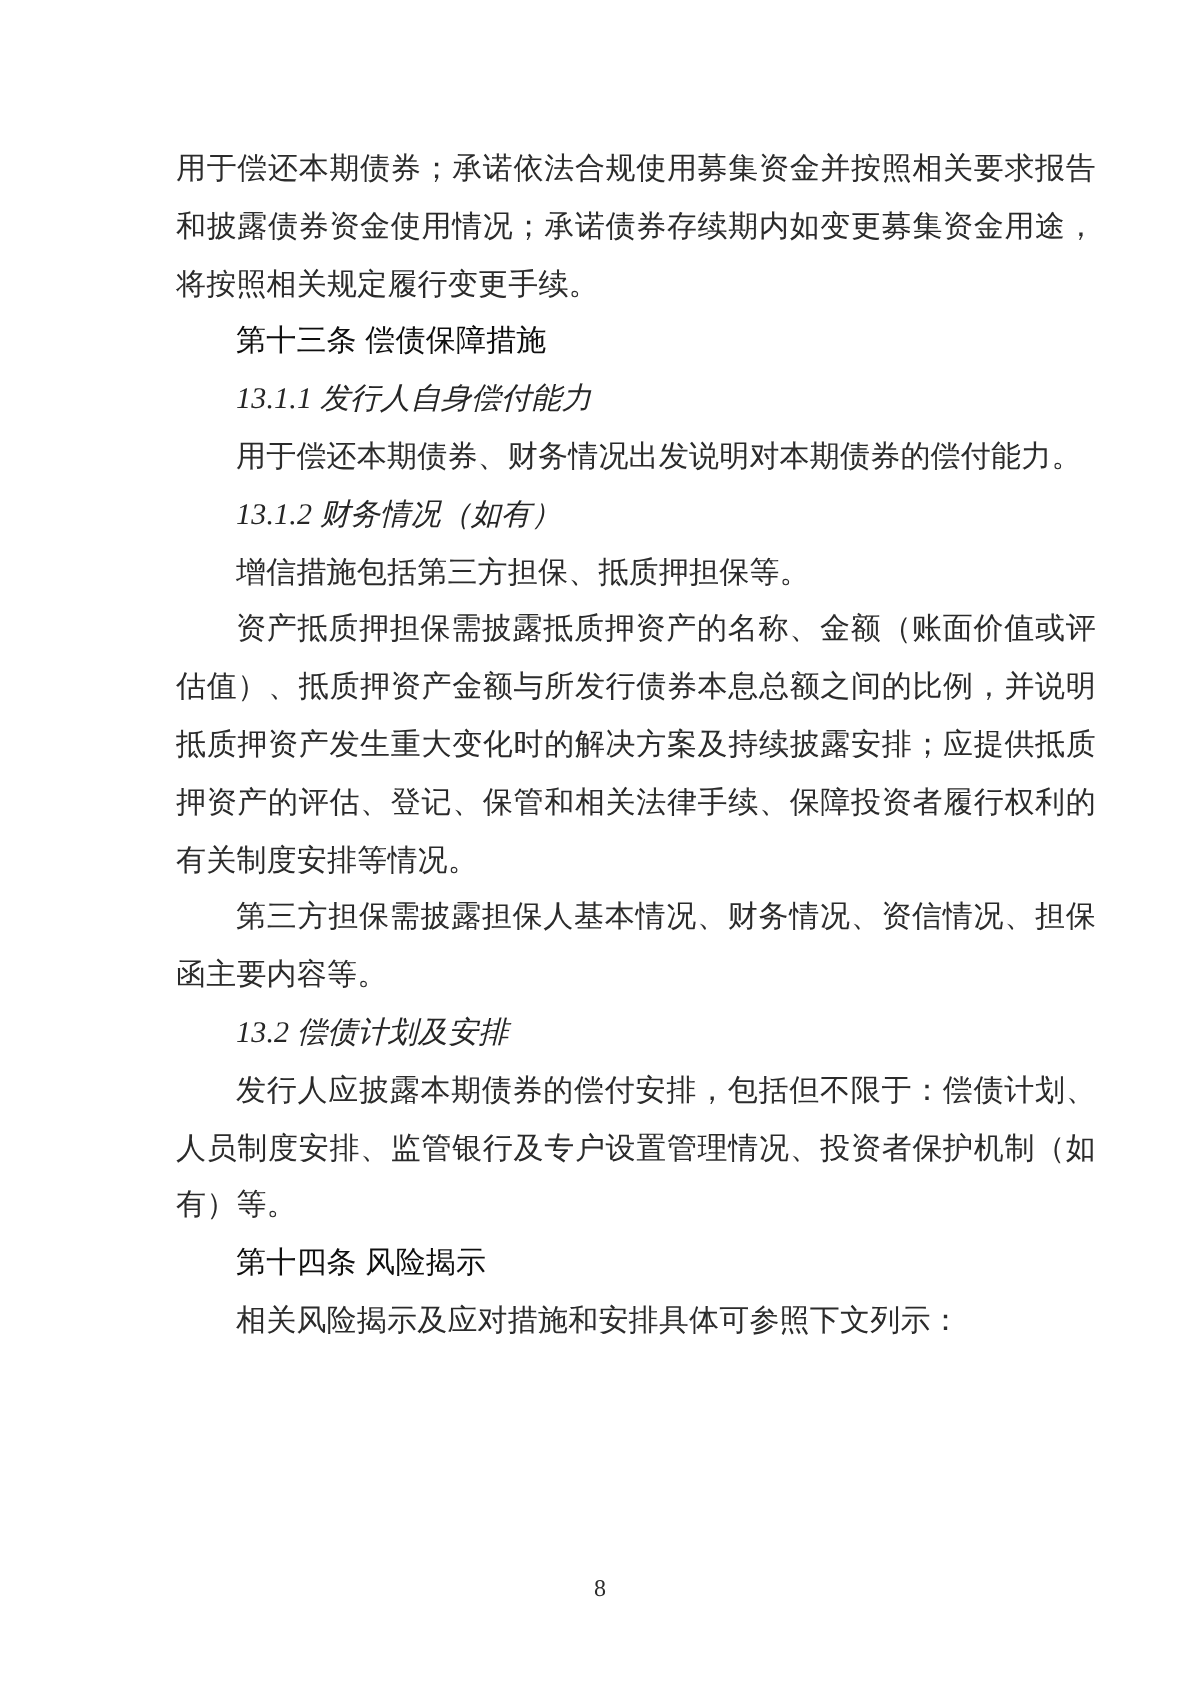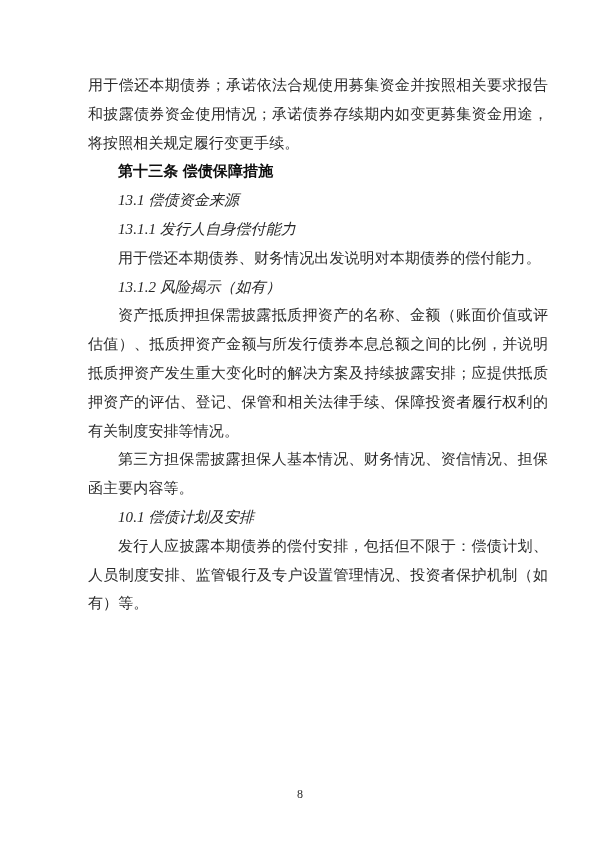--- a/index.html
+++ b/index.html
@@ -34,21 +34,21 @@
     text-align: justify;
     text-justify: inter-ideograph;
     text-indent: 2em;
     color: #2b2b2b;
   }
   .para.continuation {
     text-indent: 0;
   }
   .heading {
     font-family: "Liberation Sans", sans-serif;
-    font-weight: bold;
+    font-weight: normal;
     font-size: 15.5px;
     color: #0f0f0f;
     text-indent: 2em;
     text-align: left;
     letter-spacing: 0.5px;
   }
   .sub {
     font-style: italic;
     color: #262626;
     text-indent: 2em;
@@ -65,23 +65,25 @@
     font-style: normal;
   }
 </style>
 </head>
 <body>
 
 <div class="page">
   <div class="content">
     <p class="para continuation">用于偿还本期债券；承诺依法合规使用募集资金并按照相关要求报告和披露债券资金使用情况；承诺债券存续期内如变更募集资金用途，将按照相关规定履行变更手续。</p>
     <h2 class="heading">第十三条 偿债保障措施</h2>
-    <p class="sub">13.1 偿债资金来源</p>
     <p class="sub">13.1.1 发行人自身偿付能力</p>
     <p class="para">用于偿还本期债券、财务情况出发说明对本期债券的偿付能力。</p>
-    <p class="sub">13.1.2 风险揭示（如有）</p>
+    <p class="sub">13.1.2 财务情况（如有）</p>
+    <p class="para">增信措施包括第三方担保、抵质押担保等。</p>
     <p class="para">资产抵质押担保需披露抵质押资产的名称、金额（账面价值或评估值）、抵质押资产金额与所发行债券本息总额之间的比例，并说明抵质押资产发生重大变化时的解决方案及持续披露安排；应提供抵质押资产的评估、登记、保管和相关法律手续、保障投资者履行权利的有关制度安排等情况。</p>
     <p class="para">第三方担保需披露担保人基本情况、财务情况、资信情况、担保函主要内容等。</p>
-    <p class="sub">10.1 偿债计划及安排</p>
+    <p class="sub">13.2 偿债计划及安排</p>
     <p class="para">发行人应披露本期债券的偿付安排，包括但不限于：偿债计划、人员制度安排、监管银行及专户设置管理情况、投资者保护机制（如有）等。</p>
+    <h2 class="heading">第十四条 风险揭示</h2>
+    <p class="para">相关风险揭示及应对措施和安排具体可参照下文列示：</p>
   </div>
   <div class="page-number">8</div>
 </div>
 
 </body></html>

